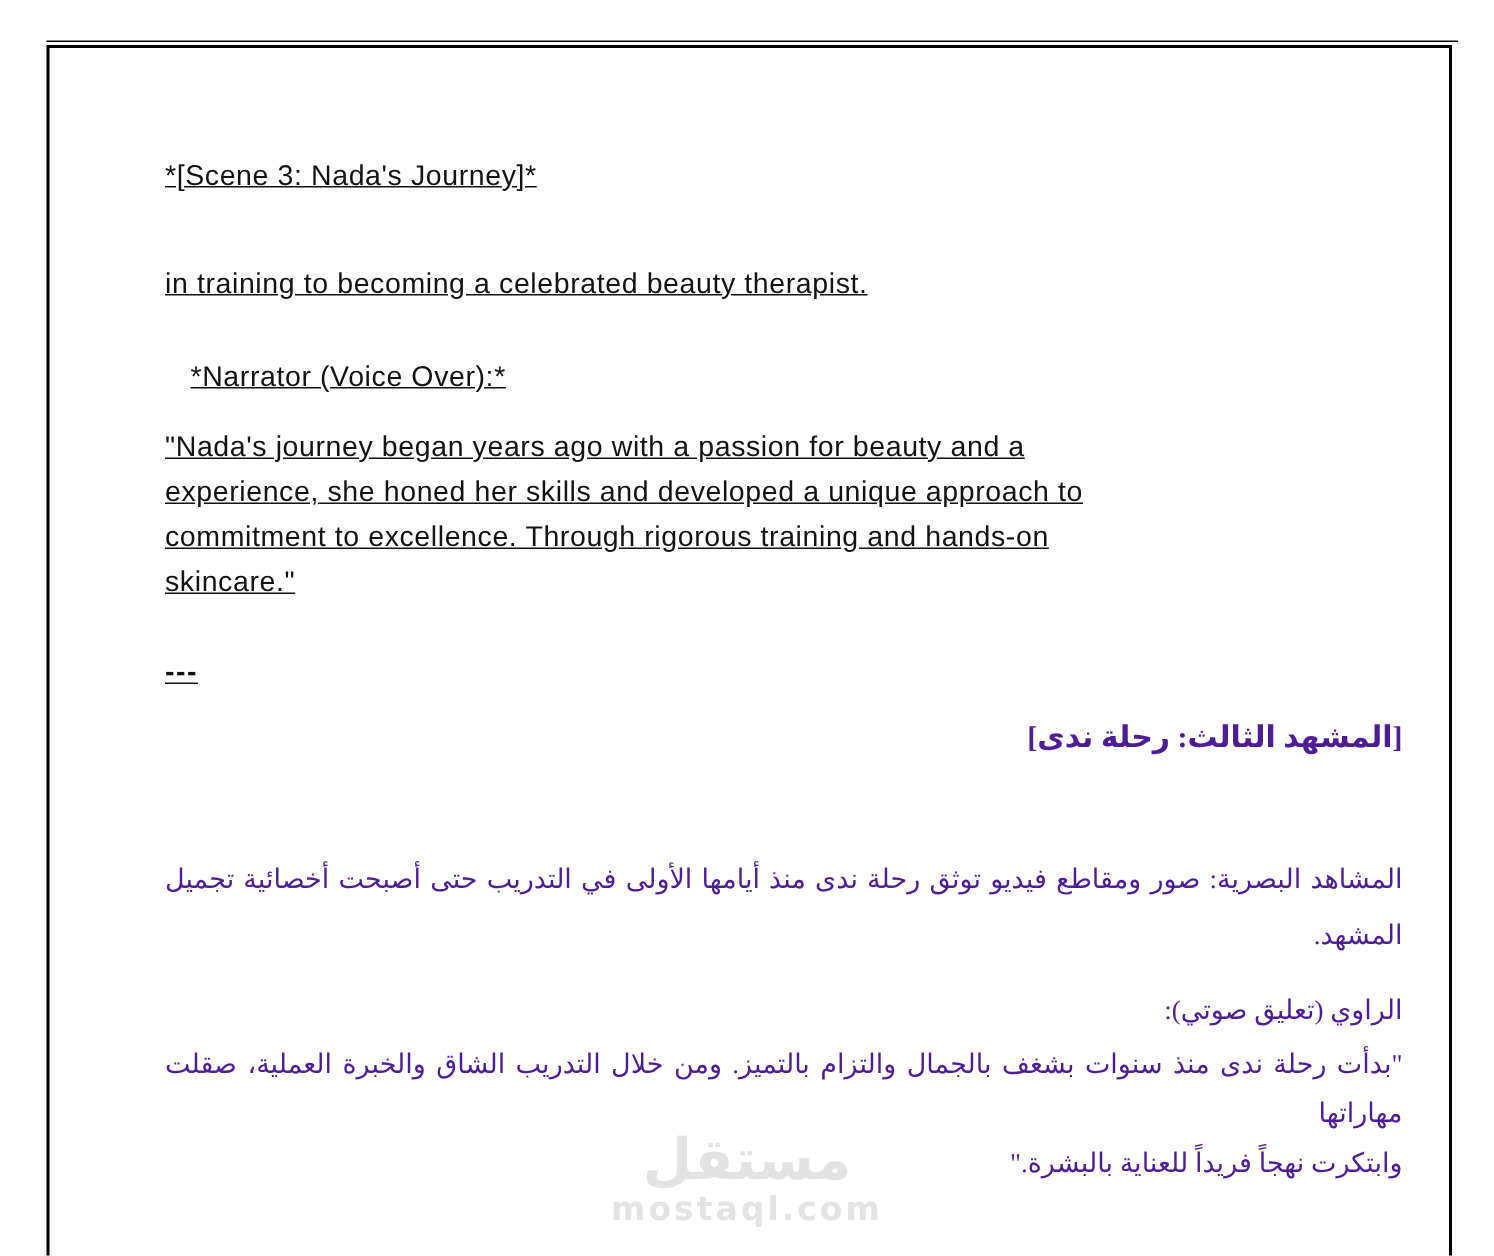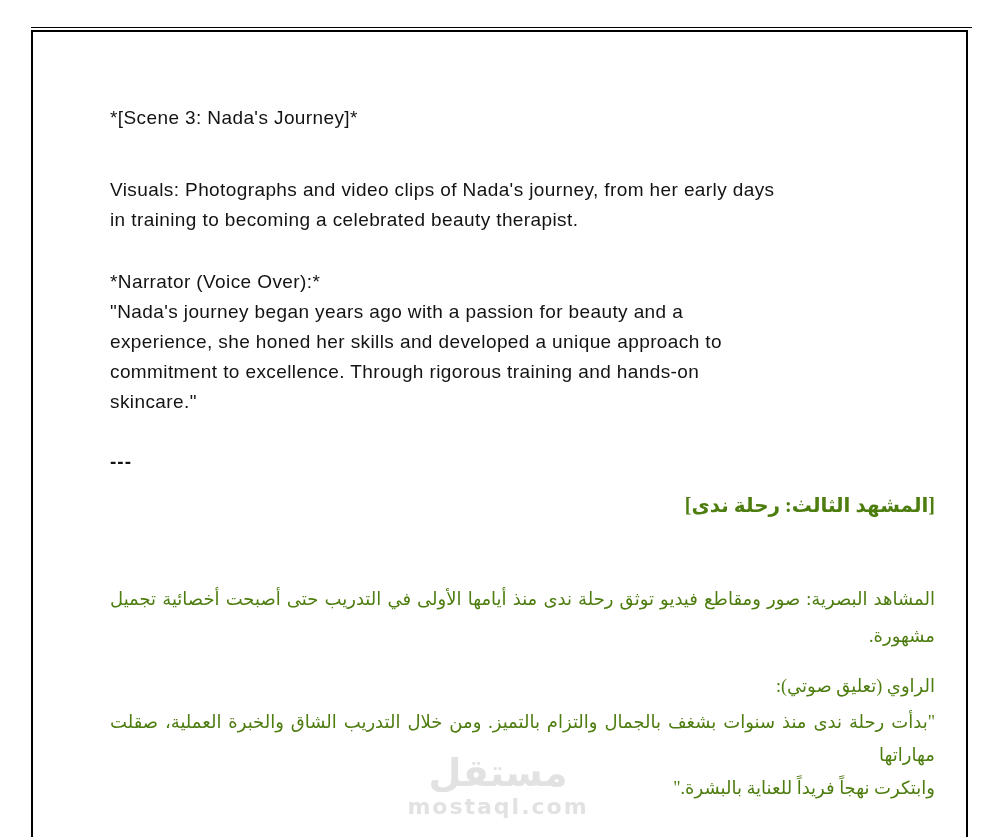--- a/index.html
+++ b/index.html
@@ -36,30 +36,31 @@
     padding: 71px 31px 0 77px;
   }
   
   .en {
     direction: ltr;
     color: #131313;
     font-size: 19px;
     line-height: 30px;
     letter-spacing: 0.4px;
     font-weight: 500;
+    text-decoration: underline;
   }
   .en-heading { margin: 0 0 42px 0; }
   .en-visuals { margin: 0 0 32px 0; }
-  .en-narrator { margin: 0; }
+  .en-narrator { margin: 17px; }
   .en-narration { margin: 0; }
   .separator { margin-top: 30px; font-weight: 700; letter-spacing: 1px; }
   
   .ar {
     direction: rtl;
-    color: #4d7c0f;
+    color: #4c1d95;
     font-family: "Liberation Serif", "DejaVu Sans", serif;
     font-size: 18px;
     margin-top: 13px;
   }
   .ar-heading {
     font-size: 20px;
     font-weight: 700;
     line-height: 30px;
     text-align: right;
   }
@@ -113,42 +114,41 @@
 
 <div class="page-top-thin-line"></div>
 
 <div class="page">
   <div class="content">
 
     <section class="en">
       <div class="en-heading">*[Scene 3: Nada's Journey]*</div>
 
       <div class="en-visuals">
-        <div class="line">Visuals: Photographs and video clips of Nada's journey, from her early days</div>
         <div class="line">in training to becoming a celebrated beauty therapist.</div>
       </div>
 
       <div class="en-narrator">*Narrator (Voice Over):*</div>
 
       <div class="en-narration">
         <div class="line">"Nada's journey began years ago with a passion for beauty and a</div>
         <div class="line">experience, she honed her skills and developed a unique approach to</div>
         <div class="line">commitment to excellence. Through rigorous training and hands-on</div>
         <div class="line">skincare."</div>
       </div>
 
       <div class="separator">---</div>
     </section>
 
     <section class="ar" dir="rtl">
       <div class="ar-heading">[المشهد الثالث: رحلة ندى]</div>
 
       <div class="ar-visuals ar-para">
         <div class="ar-line">المشاهد البصرية: صور ومقاطع فيديو توثق رحلة ندى منذ أيامها الأولى في التدريب حتى أصبحت أخصائية تجميل</div>
-        <div class="ar-line">مشهورة.</div>
+        <div class="ar-line">المشهد.</div>
       </div>
 
       <div class="ar-narrator">الراوي (تعليق صوتي):</div>
 
       <div class="ar-narration ar-para">
         <div class="ar-line">"بدأت رحلة ندى منذ سنوات بشغف بالجمال والتزام بالتميز. ومن خلال التدريب الشاق والخبرة العملية، صقلت مهاراتها</div>
         <div class="ar-line">وابتكرت نهجاً فريداً للعناية بالبشرة."</div>
       </div>
     </section>
 

